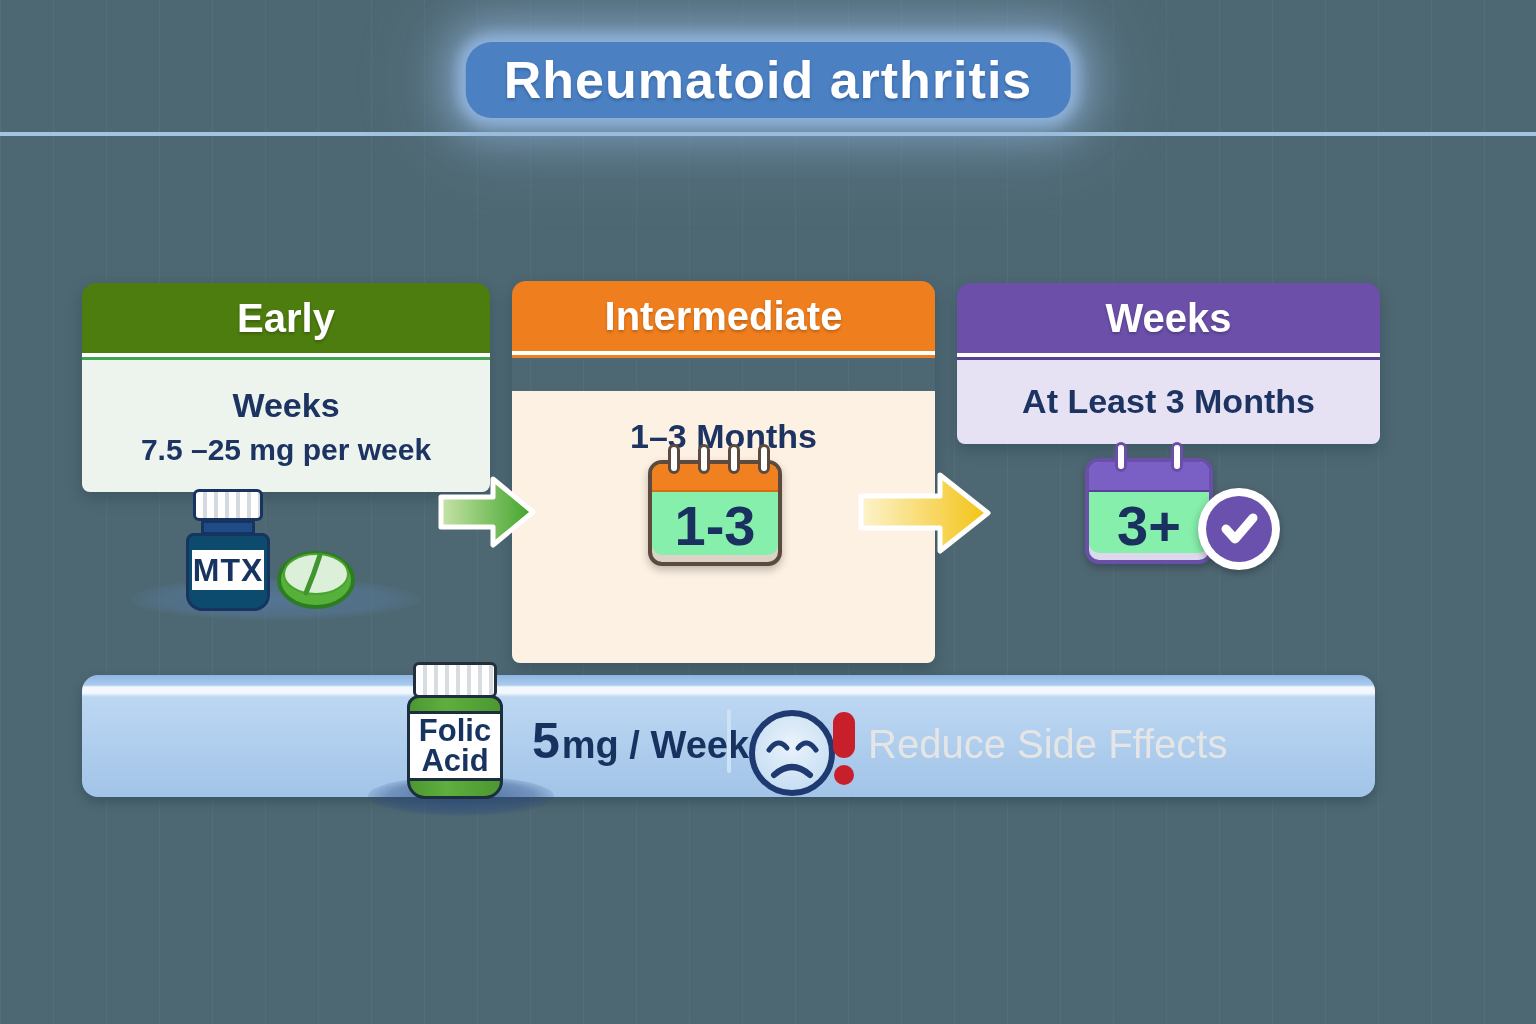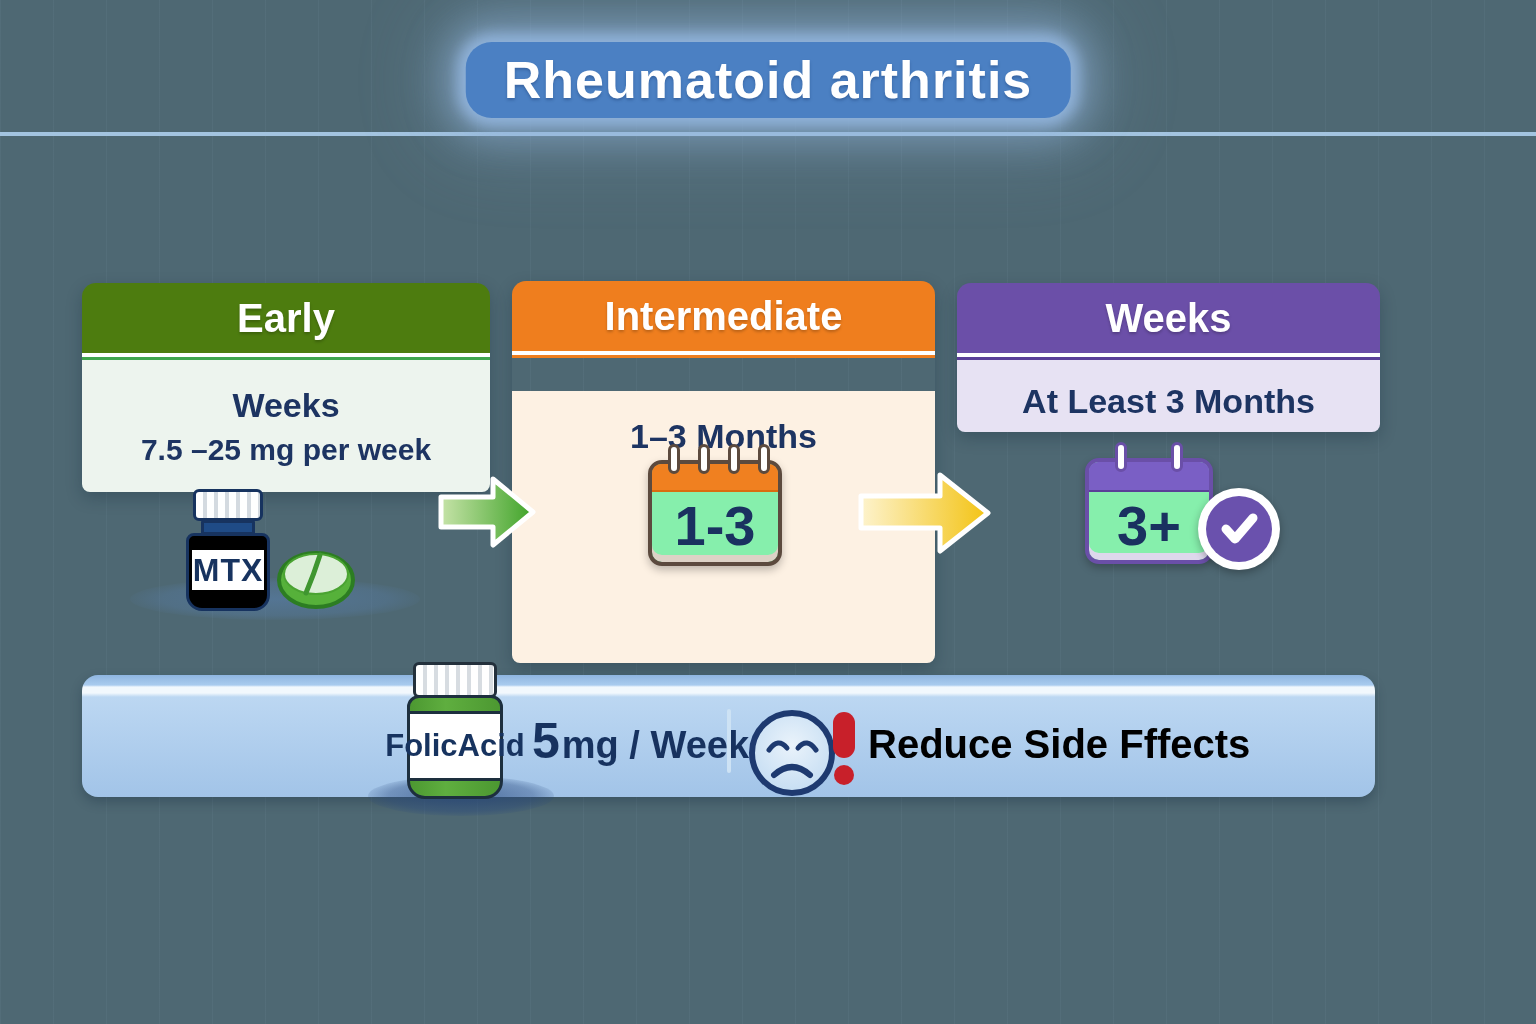--- a/index.html
+++ b/index.html
@@ -35,34 +35,34 @@
   .hdr-early { background:#4d7c0f; }
   .hdr-intermediate { background:#ef7e1e; }
   .hdr-late { background:#6b4fa8; }
   .color-line { height:3px; }
   .line-early { background:#3fa54e; }
   .line-intermediate { background:#ef7e1e; }
   .line-late { background:#5a3f98; }
   .stage-body { border-radius:0 0 8px 8px; text-align:center; color:#1d3462; }
   .body-early { height:132px; background:#edf4ee; }
   .body-intermediate { height:272px; background:#fdf1e3;margin-top:33px; }
-  .body-late { height:72px; background:#e7e2f3; }
+  .body-late { height:84px; background:#e7e2f3; }
   .duration { font-size:34px; font-weight:bold; padding-top:26px; }
   .body-late .duration { padding-top:22px; }
   .dose { font-size:30px; font-weight:bold; margin-top:8px; }
 
   
   .shadow-ellipse { position:absolute; border-radius:50%; }
   .mtx-shadow { left:130px; top:578px; width:290px; height:42px;
     background:radial-gradient(ellipse at center, rgba(90,130,180,0.5) 0%, rgba(90,130,180,0.28) 55%, rgba(90,130,180,0) 75%); }
   .mtx-bottle { position:absolute; left:186px; top:489px; width:84px; }
   .mtx-cap { width:64px; height:26px; margin:0 auto; border:3px solid #17335f; border-radius:6px;
     background:repeating-linear-gradient(90deg, #ffffff 0 7px, #d4dae0 7px 11px); }
   .mtx-neck { width:48px; height:9px; margin:-1px auto 0; background:#1f4b86; border:3px solid #17335f; border-radius:2px; }
-  .mtx-body { width:84px; height:78px; margin:-2px auto 0; background:#000000; border:3px solid #17335f; border-radius:8px 8px 16px 16px; box-sizing:border-box; }
+  .mtx-body { width:84px; height:78px; margin:-2px auto 0; background:#0c4a6e; border:3px solid #17335f; border-radius:8px 8px 16px 16px; box-sizing:border-box; }
   .mtx-label { margin:14px 3px 0; height:40px; background:#ffffff; display:flex; align-items:center; justify-content:center;
     font-size:32px; font-weight:bold; color:#17335f; letter-spacing:1px; }
   .pill-icon { position:absolute; left:276px; top:544px; }
 
   .arrow-icon { position:absolute; }
   .green-arrow { left:438px; top:472px; }
   .yellow-arrow { left:858px; top:466px; }
 
   
   .cal { position:absolute; background:#86efac; box-sizing:border-box; }
@@ -87,32 +87,32 @@
     box-shadow:0 5px 12px rgba(15,35,55,0.3); }
 
   .folic-shadow { left:368px; top:776px; width:186px; height:40px;
     background:radial-gradient(ellipse at center, rgba(40,72,125,0.7) 0%, rgba(40,72,125,0.4) 55%, rgba(40,72,125,0) 78%); }
   .folic-bottle { position:absolute; left:407px; top:662px; width:96px; }
   .folic-cap { width:78px; height:30px; margin:0 auto; border:3px solid #23303c; border-radius:6px;
     background:repeating-linear-gradient(90deg, #ffffff 0 7px, #d7dce1 7px 11px); }
   .folic-body { width:96px; height:104px; margin:-3px auto 0; background:linear-gradient(90deg,#4c9831,#5fae3f 40%,#4c9831);
     border:3px solid #1d2f3e; border-radius:12px 12px 18px 18px; box-sizing:border-box; }
   .folic-label { margin-top:13px; height:64px; background:#ffffff; border-top:3px solid #1d2f3e; border-bottom:3px solid #1d2f3e;
-    display:flex; flex-direction:row; align-items:center; justify-content:center;
+    display:flex; flex-direction:column; align-items:center; justify-content:center;
     font-size:31px; font-weight:bold; color:#17335f; line-height:30px; }
 
   .dose-week { position:absolute; left:532px; top:712px; display:flex; align-items:baseline; color:#17325f; font-weight:bold; }
   .dose-number { font-size:50px; }
   .dose-unit { font-size:38px; margin-left:2px; }
   .footer-divider { position:absolute; left:727px; top:709px; width:4px; height:64px; background:#cde2f4; border-radius:2px; }
 
   .sad-face { position:absolute; left:748px; top:707px; }
   .excl-bar { position:absolute; left:833px; top:712px; width:22px; height:46px; border-radius:11px; background:#c8202a; }
   .excl-dot { position:absolute; left:834px; top:765px; width:20px; height:20px; border-radius:50%; background:#c8202a; }
-  .side-note { position:absolute; left:868px; top:722px; font-size:40px; font-weight:bold; color:#000000; }
+  .side-note { position:absolute; left:868px; top:722px; font-size:40px; font-weight:normal; color:#e5e5e5; }
 </style>
 </head>
 <body>
 
 <div class="canvas">
 
   <div class="top-divider"></div>
 
   <div class="page-title">Rheumatoid arthritis</div>
 

